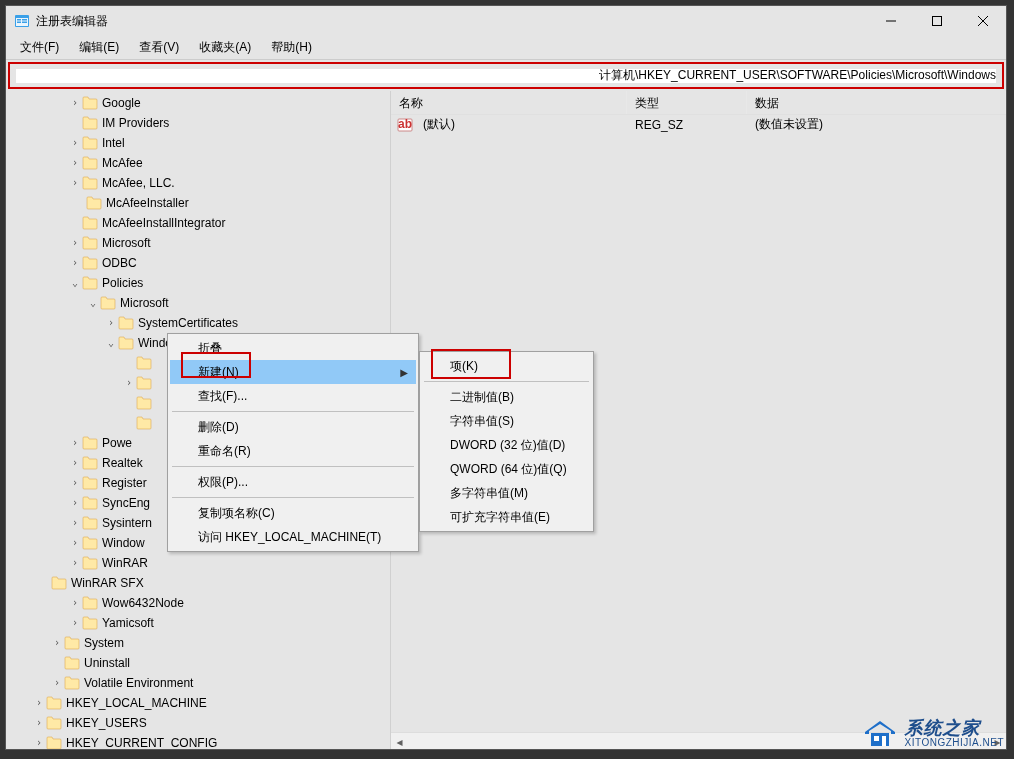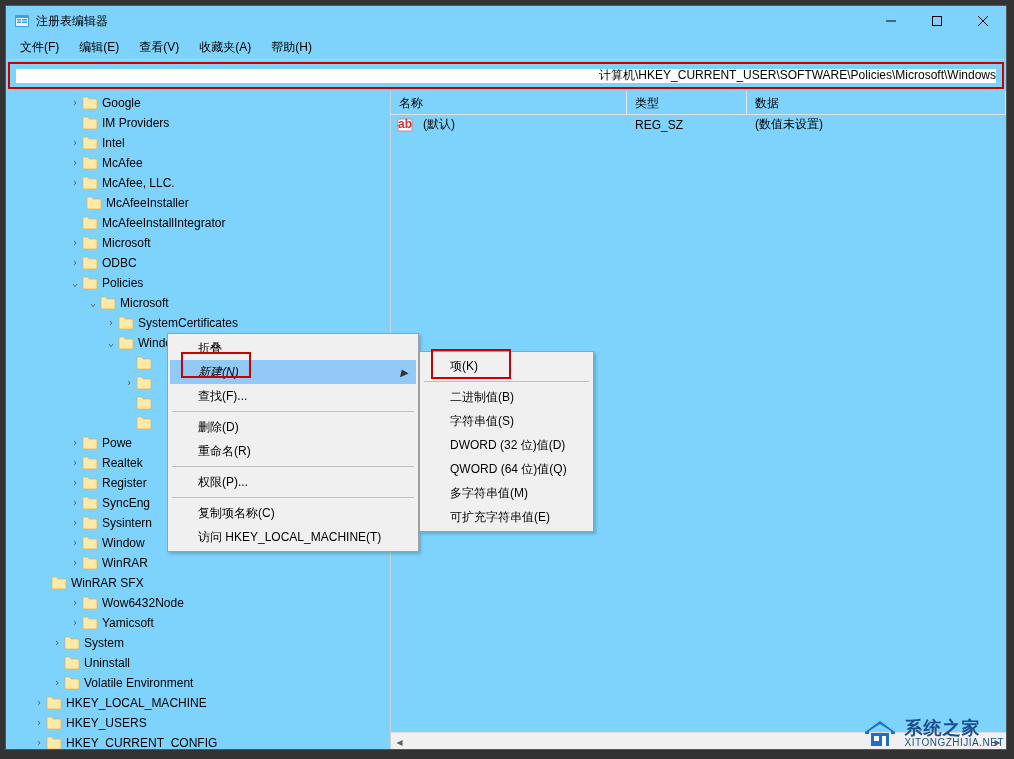--- a/index.html
+++ b/index.html
@@ -1,17 +1,17 @@
 <!DOCTYPE html>
 <html><head>
 <meta charset="utf-8">
 <style>
 * { margin: 0; padding: 0; box-sizing: border-box; font-family: "Microsoft YaHei", "Segoe UI", sans-serif; font-size: 12px; }
 body { background: #333; width: 1014px; height: 759px; position: relative; overflow: hidden; }
-.window { position: absolute; left: 5px; top: 5px; width: 1002px; height: 745px; background: #7dd3fc; border: 1px solid #555; display: flex; flex-direction: column; }
+.window { position: absolute; left: 5px; top: 5px; width: 1002px; height: 745px; background: #e5e5e5; border: 1px solid #555; display: flex; flex-direction: column; }
 .titlebar { height: 30px; display: flex; align-items: center; padding: 0 0 0 8px; }
 .titlebar .app-icon { width: 16px; height: 16px; margin-right: 6px; display:flex; align-items:center; justify-content:center;}
 .titlebar .title { flex: 1; }
 .titlebar .winbtn { width: 46px; height: 30px; display: flex; align-items: center; justify-content: center; }
 .menubar { height: 24px; display: flex; align-items: center; padding: 0 4px; border-bottom: 1px solid #ccc; }
 .menubar .menuitem { padding: 2px 10px; text-decoration: underline; text-decoration-color: transparent;}
 .addrwrap { padding: 4px 6px; border: 2px solid #c00; margin: 2px; }
 .addrwrap input { width: 100%; border: none; outline: none; font-size: 12px; text-align: right; }
 .mainarea { flex: 1; display: flex; overflow:hidden; }
 .tree { width: 385px; border-right: 1px solid #d0d0d0; overflow: auto; padding-top: 2px; position:relative;}
@@ -25,29 +25,29 @@
 .listhead .col { padding: 4px 8px; border-right: 1px solid #e8e8e8; }
 .listbody { flex:1; position:relative; overflow:auto;}
 .listrow { display: flex; height: 20px; align-items: center; }
 .listrow .cell { padding: 0 8px; }
 .valicon { width:16px; height:16px; margin-left:6px; margin-right:2px; display:inline-flex; align-items:center; justify-content:flex-end;}
 .hscroll{ height:17px; background:#f0f0f0; border-top:1px solid #ddd; display:flex;}
 .hscroll .sbtn{ width:17px; height:17px; background:#f0f0f0; display:flex; align-items:center; justify-content:center; color:#606060;}
 
 .ctxmenu { position: absolute; background: #f0f0f0; border: 1px solid #a0a0a0; box-shadow: 2px 2px 3px rgba(0,0,0,0.2); padding: 2px; z-index: 50; }
 .ctxmenu .mi { height: 24px; display: flex; align-items: center; padding: 0 30px 0 28px; white-space:nowrap; position:relative;}
-.ctxmenu .mi.hov { background: #91c9f7; font-style: italic; }
+.ctxmenu .mi.hov { background: #91c9f7; }
 .ctxmenu .mi .arrow{ position:absolute; right:8px; font-size:10px; color:#333;}
 .ctxmenu .sep { height: 1px; background: #c0c0c0; margin: 3px 2px; }
 .hl-red { border: 2px solid #c00; position:absolute; pointer-events:none; z-index:60;}
 
 .watermark { position:absolute; right:10px; bottom:10px; display:flex; align-items:center; gap:6px; color:#1e4e8c; z-index:100;}
 .watermark .wm-icon{ width:38px; height:30px;}
 .watermark .wm-text{ display:flex; flex-direction:column; line-height:1.05;}
-.watermark .wm-main{ font-size:18px; font-weight:bold; letter-spacing:1px;}
+.watermark .wm-main{ font-size:18px; font-weight:bold; font-style:italic; letter-spacing:1px;}
 .watermark .wm-sub{ font-size:10px; letter-spacing:0.5px; color:#1e4e8c;}
 </style>
 </head>
 <body>
 
 <div class="window">
 
   <div class="titlebar">
     <span class="app-icon">
       <svg width="16" height="16" viewBox="0 0 16 16">

